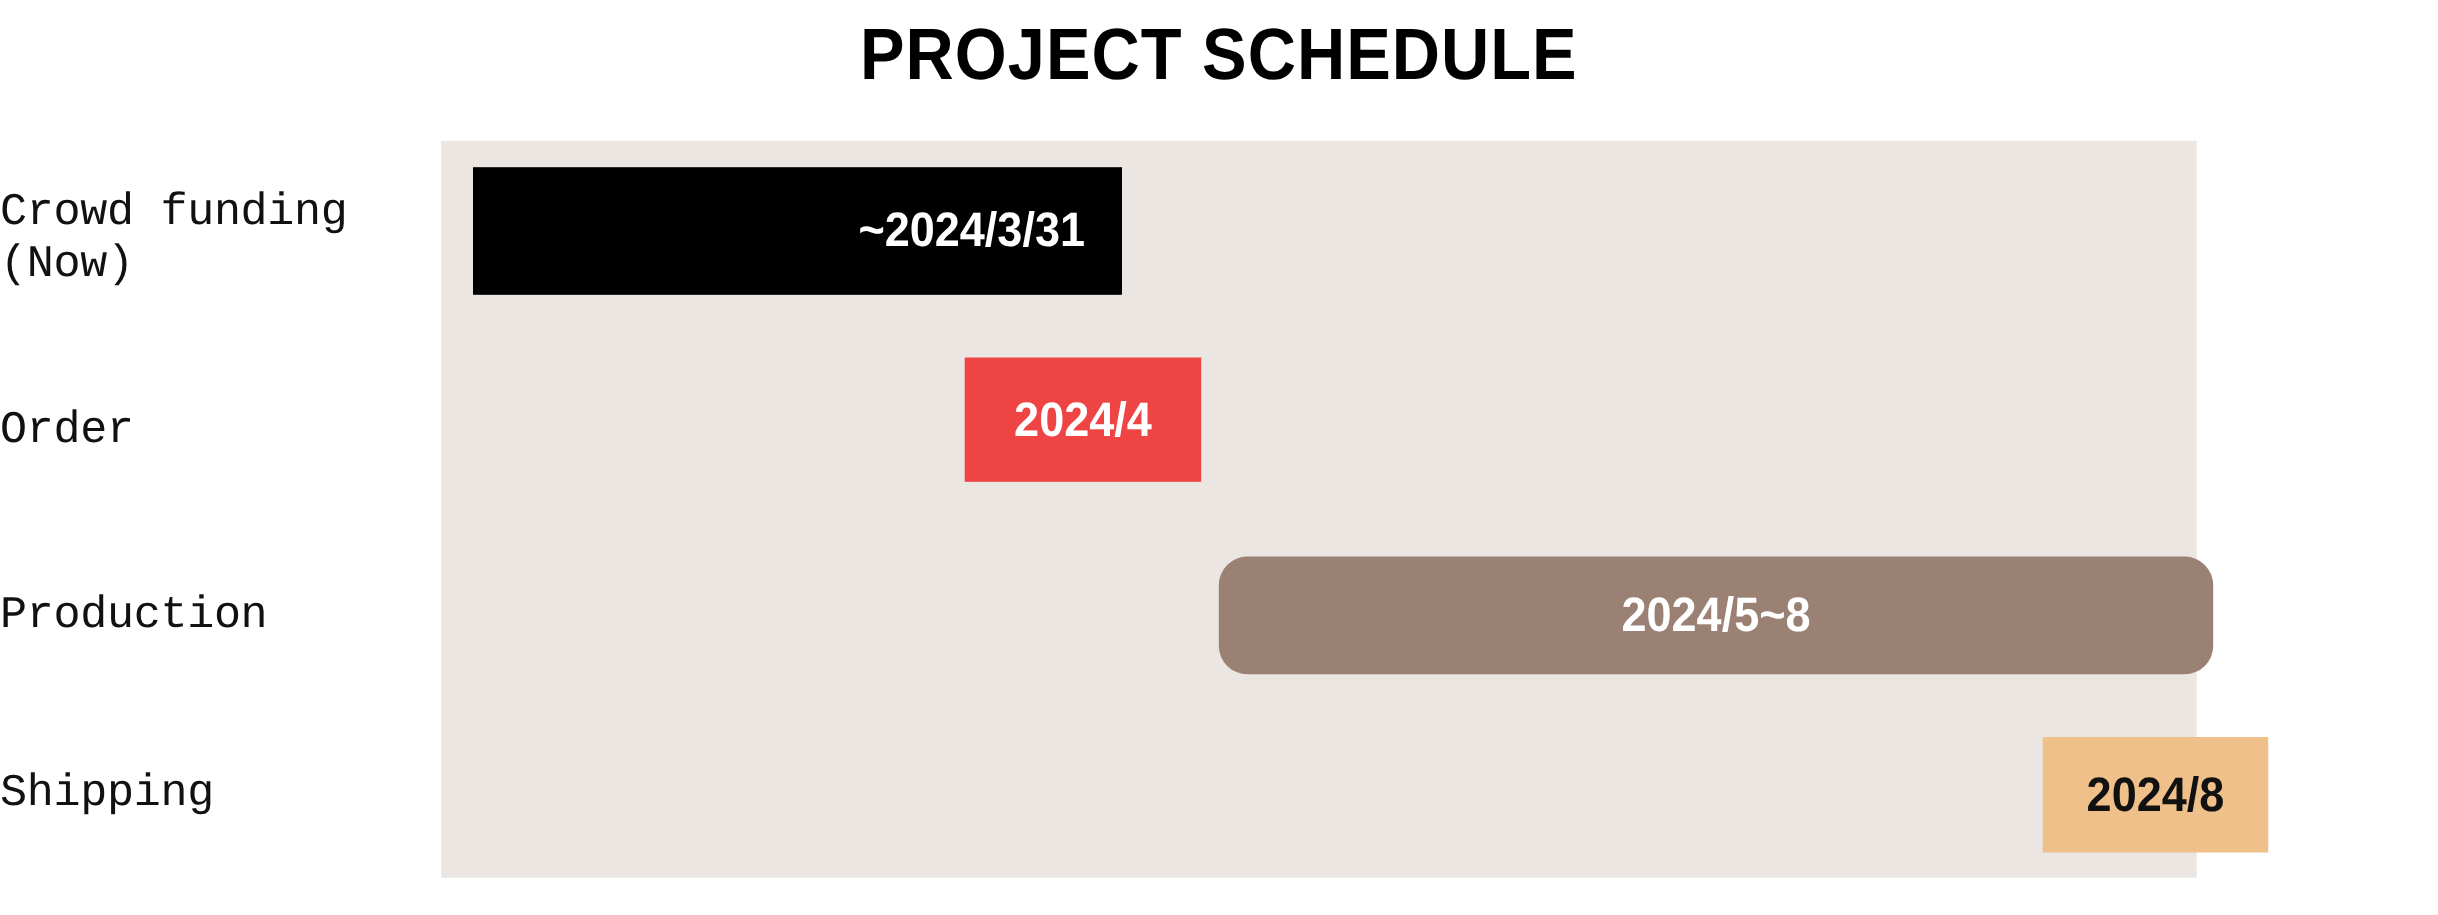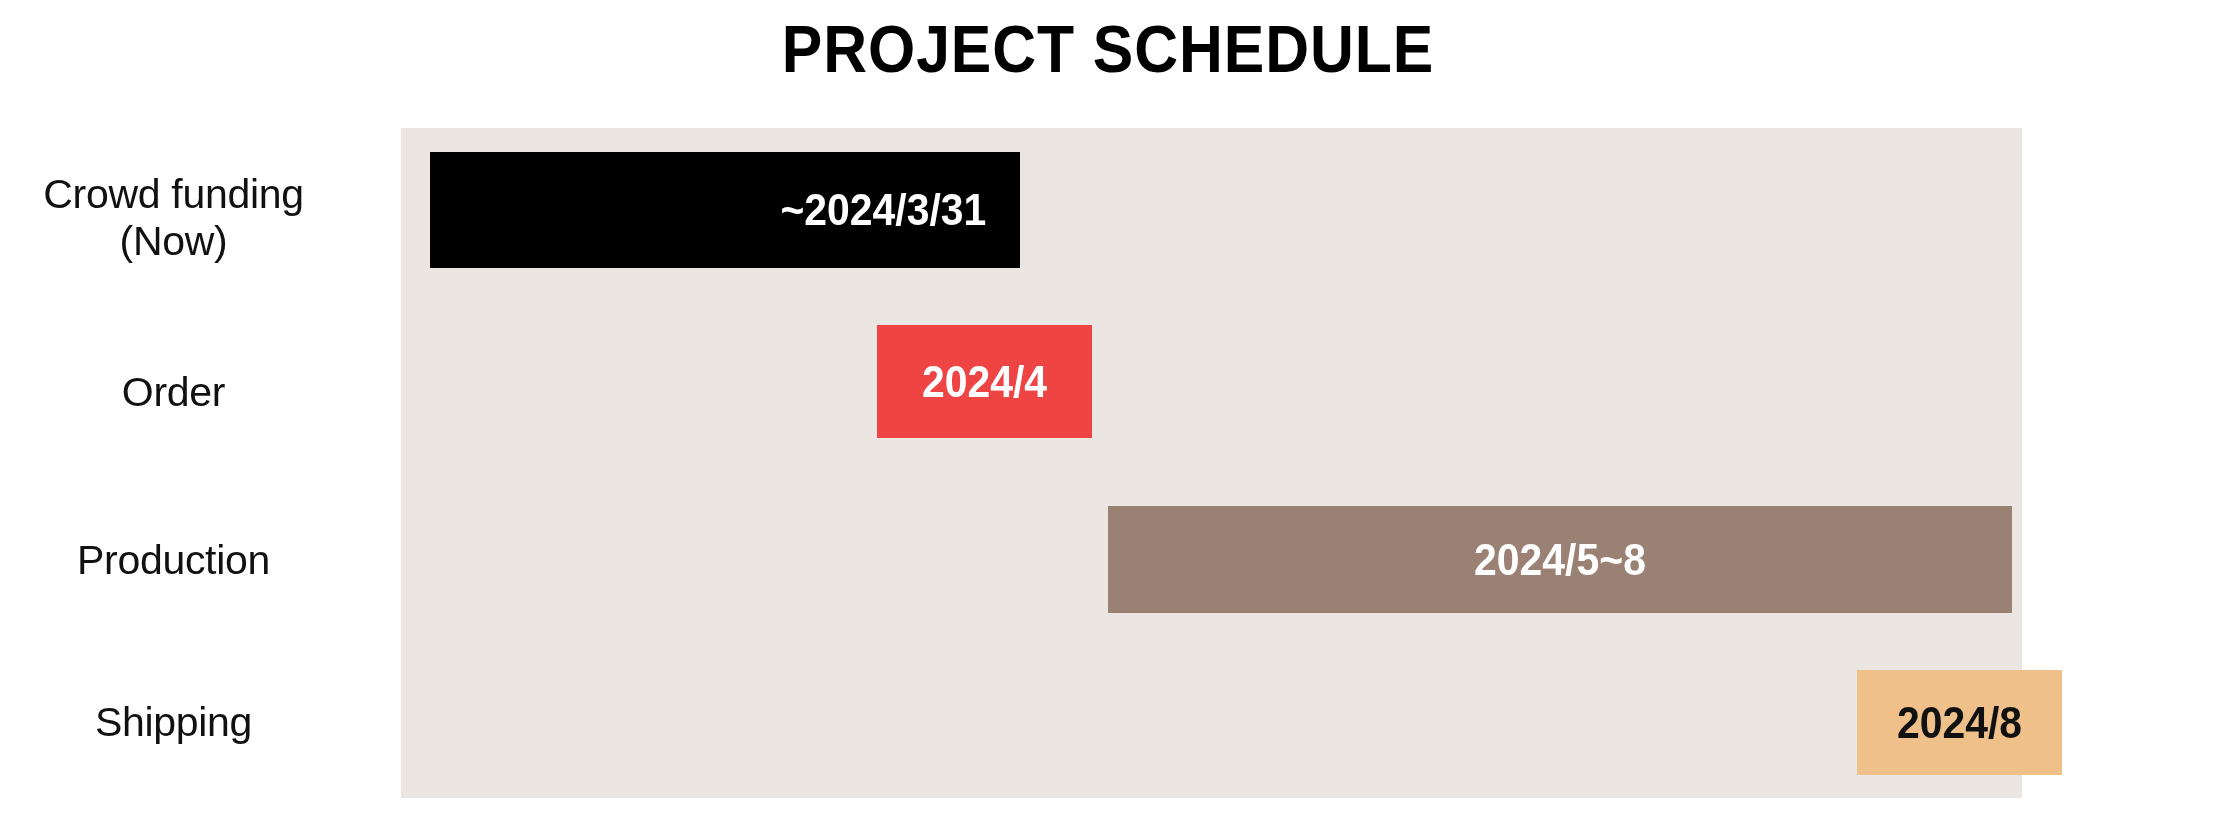--- a/index.html
+++ b/index.html
@@ -41,41 +41,40 @@
     top: 128px;
     width: 347px;
     height: 670px;
   }
   .row-label {
     position: absolute;
     right: 0;
     width: 347px;
     text-align: right;
     color: #111111;
-    font-family: Liberation Sans, sans-serif;
+    font-family: Liberation Mono, monospace;
     font-weight: 400;
     font-size: 41px;
     line-height: 1.15;
     letter-spacing: -0.3px;
     display: flex;
     flex-direction: column;
     justify-content: center;
-    align-items: center;
+    align-items: flex-start;
   }
   .row-label span { display: block; }
 
   
   #chart-panel {
     position: absolute;
     left: 401px;
     top: 128px;
     width: 1596px;
     height: 670px;
     background: #ebe6e2;
-    padding-left: 25px;
   }
 
   
   .gantt-bar {
     position: absolute;
     display: flex;
     align-items: center;
     box-sizing: border-box;
   }
   .gantt-bar .bar-label {
@@ -126,21 +125,21 @@
 <div id="chart-panel">
 
   <div class="gantt-bar" id="bar-0" style="left:29px; top:24px; width:590px; height:116px; background:#000000;">
     <span class="bar-label bar-label-right" style="color:#ffffff;">~2024/3/31</span>
   </div>
 
   <div class="gantt-bar" id="bar-1" style="left:476px; top:197px; width:215px; height:113px; background:#ef4444;">
     <span class="bar-label bar-label-center" style="color:#ffffff;">2024/4</span>
   </div>
 
-  <div class="gantt-bar" id="bar-2" style="left:707px; top:378px; width:904px; height:107px; background:#9a8174;">
+  <div class="gantt-bar" id="bar-2" style="left:707px; top:378px; width:904px; height:107px; background:#9a8174;border-radius:26px;">
     <span class="bar-label bar-label-center" style="color:#ffffff;">2024/5~8</span>
   </div>
 
   <div class="gantt-bar" id="bar-3" style="left:1456px; top:542px; width:205px; height:105px; background:#efc08a;align-items:center;">
     <span class="bar-label bar-label-center" style="color:#111111;">2024/8</span>
   </div>
 
 </div>
 
 </body></html>

